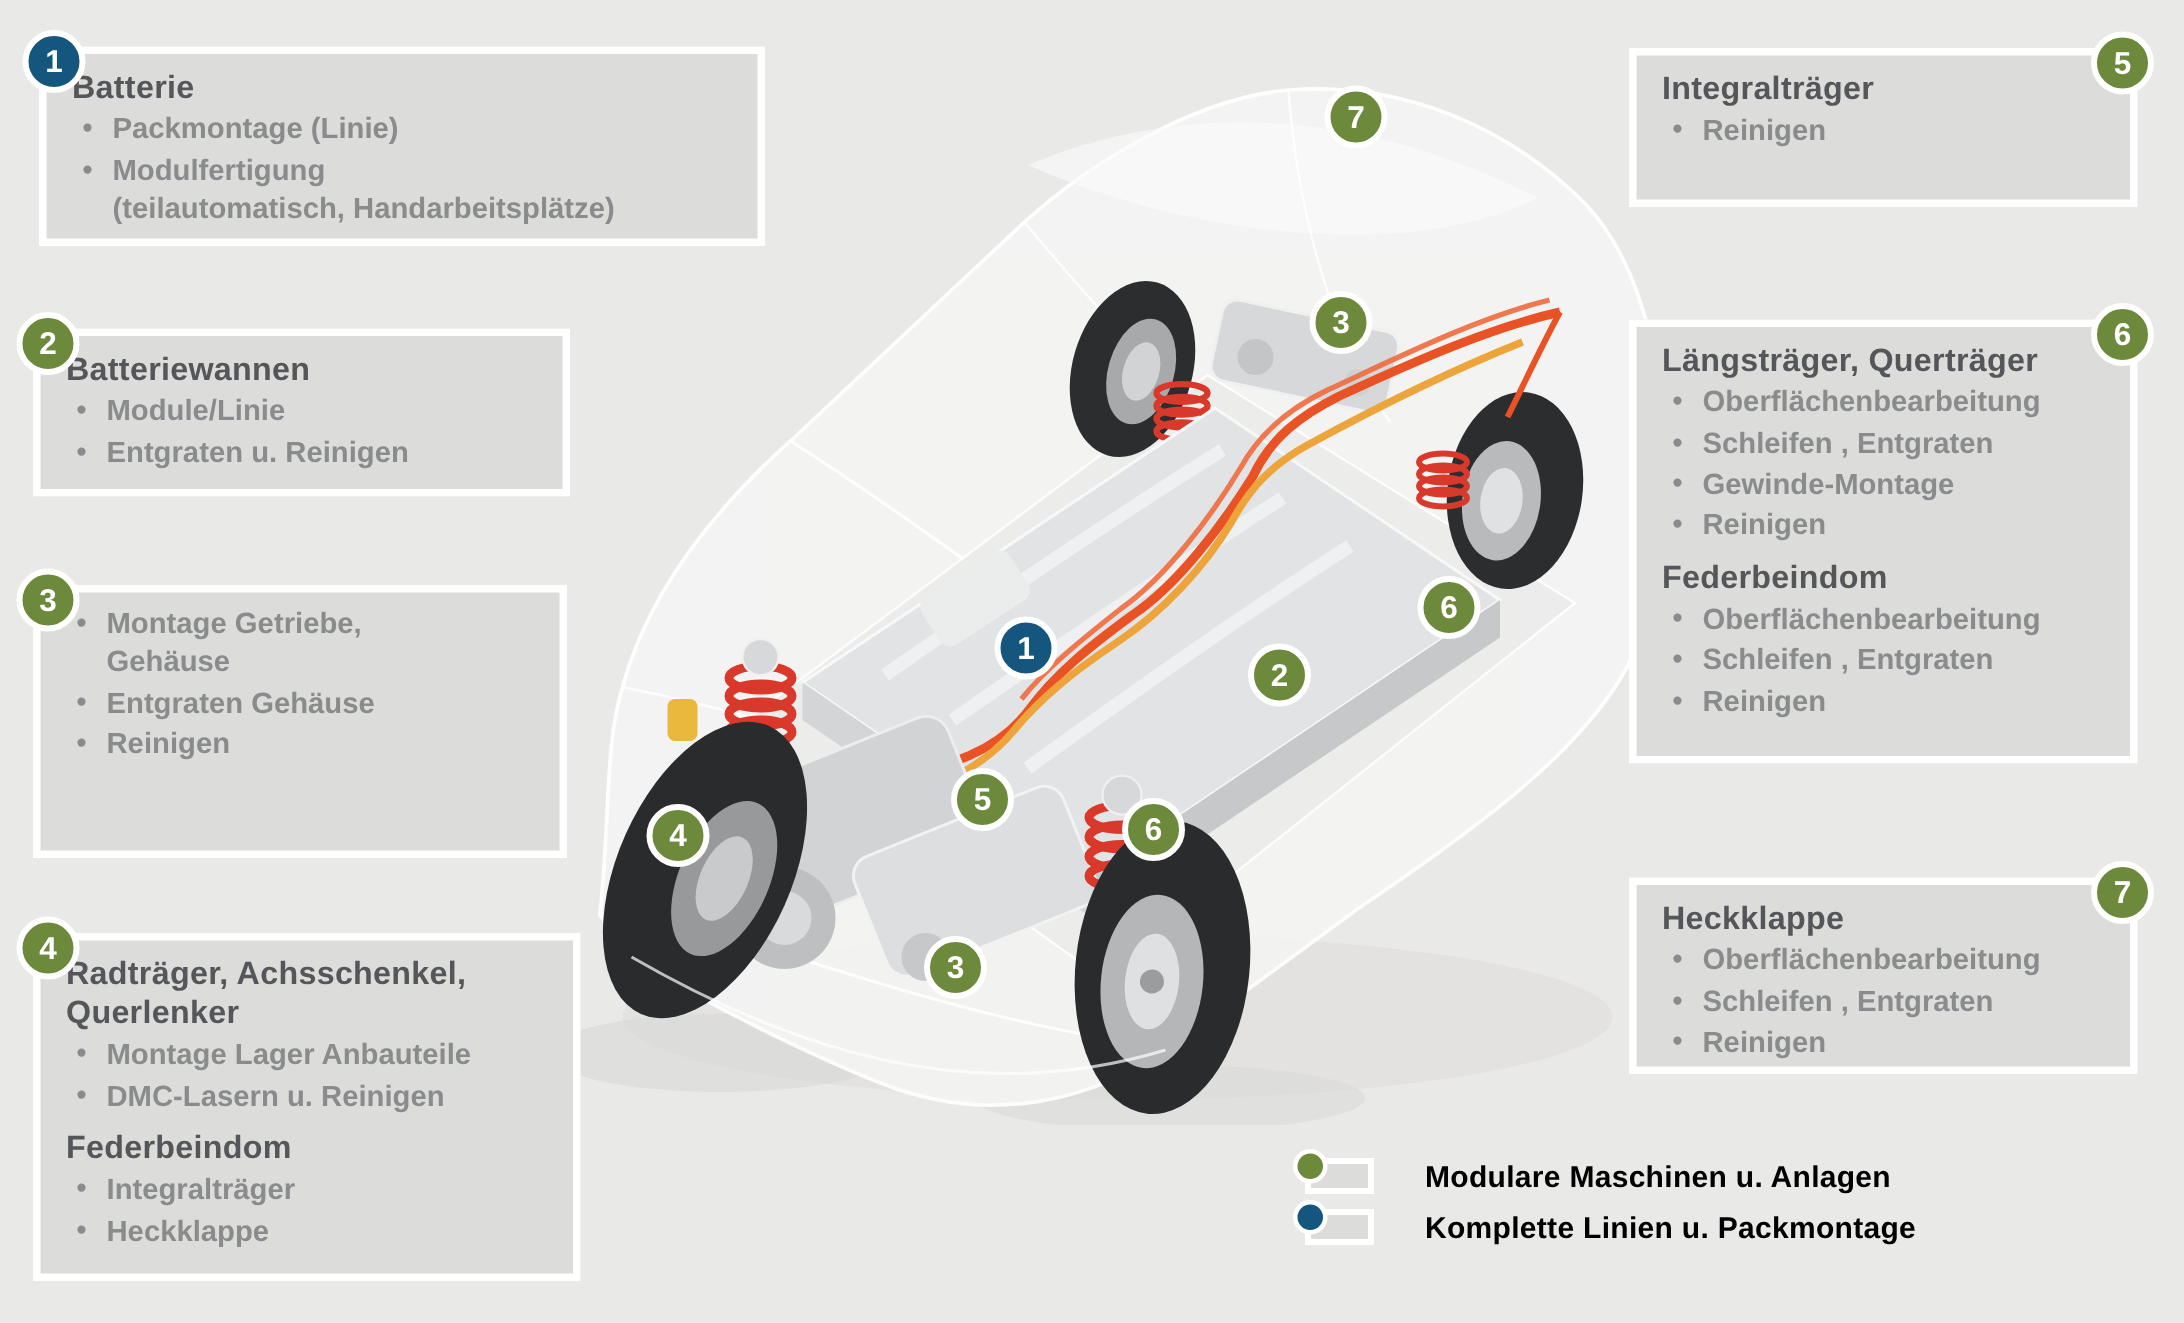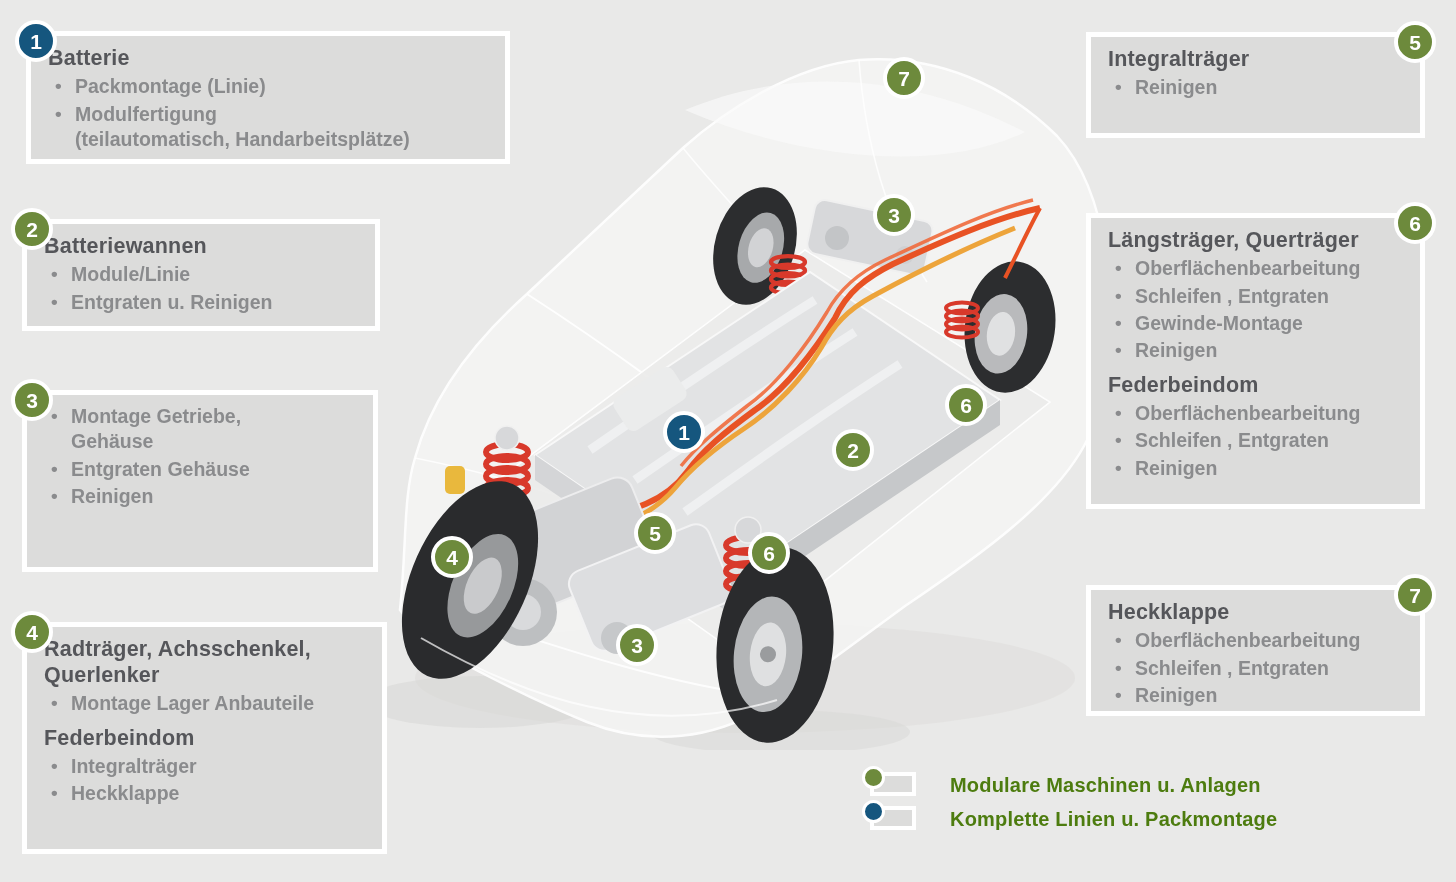--- a/index.html
+++ b/index.html
@@ -45,21 +45,21 @@
   .legend-row{display:flex;align-items:center;height:30px;margin-bottom:4px;}
   .legend-icon{position:relative;width:58px;height:30px;margin-right:30px;}
   .legend-mini{
     position:absolute;left:8px;top:2px;width:46px;height:24px;
     box-sizing:border-box;background:#dcdcdb;border:4px solid #ffffff;
   }
   .legend-dot{
     position:absolute;left:0;top:-4px;width:17px;height:17px;border-radius:50%;
     border:3px solid #ffffff;
   }
-  .legend-label{font-size:20px;font-weight:600;color:#4d7c0f;letter-spacing:.2px;}
+  .legend-label{font-size:20px;font-weight:600;color:#000000;letter-spacing:.2px;}
   
   #car{position:absolute;left:385px;top:50px;width:740px;height:700px;}
 </style>
 </head>
 <body>
 
 <div id="stage">
 
   <svg id="car" viewBox="0 0 740 700">
 
@@ -235,20 +235,21 @@
     </ul>
   </div>
 
   <div class="box" style="left:22px;top:622px;width:365px;height:232px;">
     <div class="badge c-green tl">
         <span>4</span>
       </div>
     <h3>Radträger, Achsschenkel, Querlenker</h3>
     <ul>
       <li>Montage Lager Anbauteile</li>
+      <li>DMC-Lasern u. Reinigen</li>
     </ul>
     <h3 class="sub">Federbeindom</h3>
     <ul>
       <li>Integralträger</li>
       <li>Heckklappe</li>
     </ul>
   </div>
 
   <div class="box" style="left:1086px;top:32px;width:339px;height:106px;">
     <div class="badge c-green tr">

